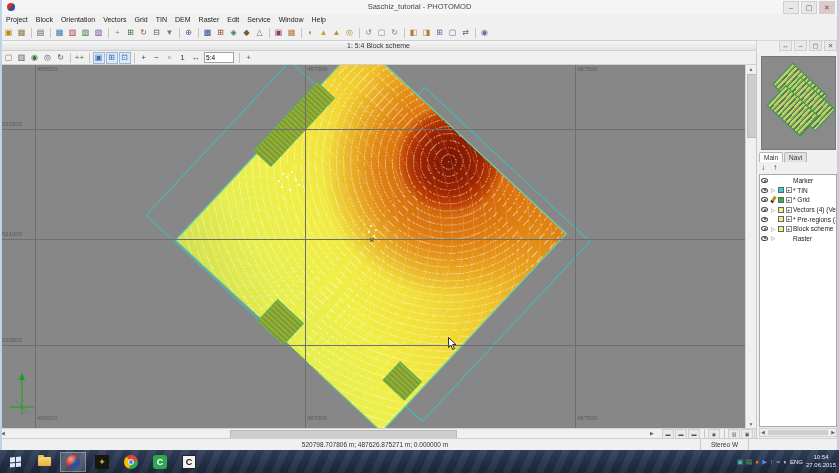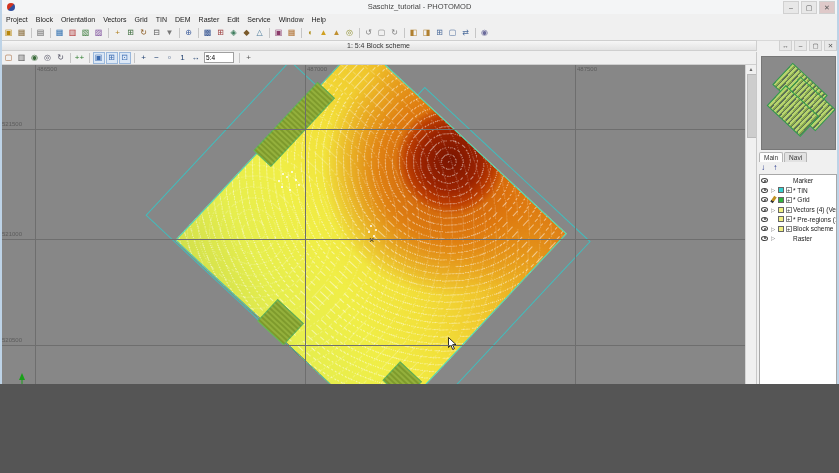--- a/index.html
+++ b/index.html
@@ -1,16 +1,16 @@
 <!DOCTYPE html>
 <html><head>
 <meta charset="utf-8">
 <style>
   html,body{margin:0;padding:0;background:#555;}
-  .app{position:relative;width:839px;height:384px;background:#f0f0f0;
+  .app{position:relative;width:839px;height:473px;background:#f0f0f0;
        font-family:"Liberation Sans",sans-serif;overflow:hidden;-webkit-user-select:none;user-select:none;}
   .edge{position:absolute;top:0;width:2px;height:450px;background:#bdd3e7;z-index:50;}
   .edge.l{left:0}.edge.r{right:0}
 
   
   .titlebar{position:absolute;top:0;left:0;right:0;height:14px;background:#f4f5f6;border-bottom:1px solid #e3e3e3;}
   .app-logo{position:absolute;left:7px;top:3px;width:8px;height:8px;border-radius:50%;
             background:linear-gradient(135deg,#d23420 48%,#2f4f9e 52%);}
   .titlebar .t-text{position:absolute;left:0;right:0;top:2px;text-align:center;font-size:7.5px;color:#444;}
   .win-controls{position:absolute;right:4px;top:1px;display:flex;gap:2px;}

